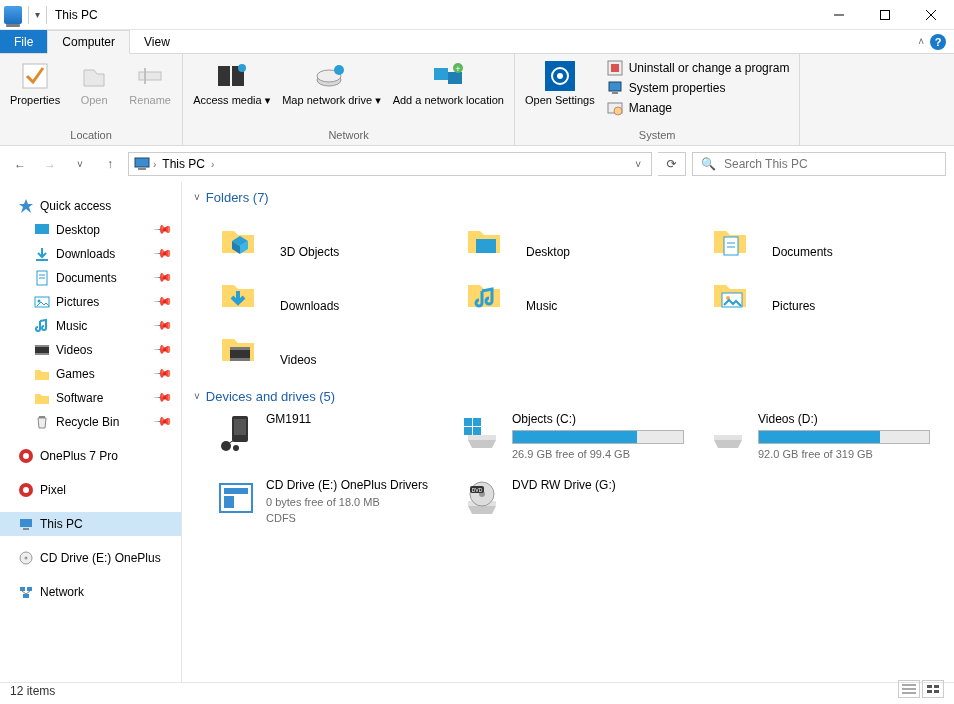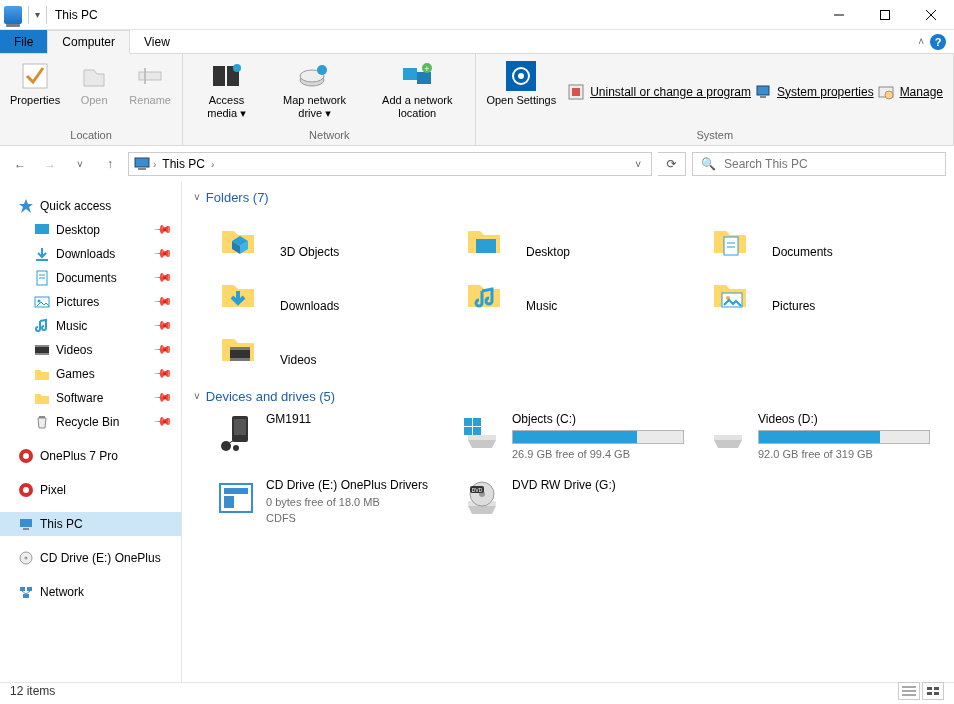--- a/index.html
+++ b/index.html
@@ -11,36 +11,36 @@
 .titlebar .qat .appicon { width: 18px; height: 18px; background: linear-gradient(#4aa0e8,#1b6fc2); border-radius: 2px; position: relative; }
 .titlebar .qat .appicon::after{content:"";position:absolute;bottom:-3px;left:2px;width:14px;height:3px;background:#7d7d7d;border-radius:1px;}
 .titlebar .qat .sep { width:1px;height:18px;background:#ccc;margin:0 2px;}
 .titlebar .title { margin-left: 6px; font-size: 12px; }
 .titlebar .wincontrols { margin-left: auto; display: flex; }
 .titlebar .wincontrols div { width: 46px; height: 30px; display: flex; align-items: center; justify-content: center; }
 
 
 .tabrow { height: 24px; display: flex; align-items: stretch; border-bottom: 1px solid #dadada; }
 .tabrow .tab { padding: 0 14px; display:flex; align-items:center; font-size:12px; }
-.tabrow .tab.file { background:#1979ca; color:#000000; }
+.tabrow .tab.file { background:#1979ca; color:#ffffff; }
 .tabrow .tab.active { background:#f5f5f5; border:1px solid #dadada; border-bottom:1px solid #f5f5f5; margin-bottom:-1px;}
 .tabrow .spacer { flex:1; }
 .tabrow .helpicons { display:flex; align-items:center; padding-right:8px; gap:6px;}
 .tabrow .helpicons .chev { color:#666; font-size:10px;}
 .tabrow .helpicons .q { width:16px;height:16px;border-radius:50%;background:#1979ca;color:#fff;display:flex;align-items:center;justify-content:center;font-size:11px;font-weight:bold;}
 
 
 .ribbon { height: 92px; background:#f5f5f5; border-bottom:1px solid #dadada; display:flex; }
 .ribbon-group { border-right:1px solid #dadada; display:flex; flex-direction:column; padding:2px 4px 0 4px; }
 .ribbon-group .buttons { display:flex; flex:1; }
 .ribbon-group .label { text-align:center; font-size:11px; color:#666; padding:2px 0 4px 0;}
 .rb-btn { display:flex; flex-direction:column; align-items:center; justify-content:flex-start; padding:4px 6px; font-size:11px; text-align:center; line-height:1.2; min-width:56px;}
 .rb-btn .ic { width:32px; height:32px; margin-bottom:2px; display:flex;align-items:center;justify-content:center;}
 .rb-btn.disabled { color:#9a9a9a; }
-.rb-syslist { display:flex; padding:4px 6px; gap:4px; font-size:12px;text-decoration:underline;}
+.rb-syslist { display:flex; flex-direction:column; padding:4px 6px; gap:4px; font-size:12px;}
 .rb-syslist .row { display:flex; align-items:center; gap:6px;}
 .rb-syslist .row .ic { width:16px;height:16px; }
 
 
 .addressrow { height:36px; display:flex; align-items:center; padding:0 8px; gap:6px; }
 .navbtn { width:24px;height:24px; display:flex;align-items:center;justify-content:center; color:#555; border-radius:2px;}
 .navbtn.disabled { color:#bbb; }
 .addressbar { flex:1; height:24px; border:1px solid #ccc; display:flex; align-items:center; padding:0 4px; }
 .addressbar .crumb { padding:0 4px; }
 .addressbar .crumb-sep { color:#777; font-size:10px; padding:0 2px;}
@@ -69,21 +69,21 @@
 .drives-grid { display:grid; grid-template-columns: repeat(3, 1fr); gap:18px 12px; margin-left:22px; }
 .drive-tile { display:flex; gap:10px; }
 .drive-tile .ic { width:40px;height:40px; display:flex;align-items:flex-end;justify-content:center;}
 .drive-tile .info { flex:1; padding-right:12px;}
 .drive-tile .name { font-size:12px; margin-bottom:4px;}
 .drive-tile .sub { font-size:11px; color:#6d6d6d; margin-top:4px;}
 .bar { height:14px; border:1px solid #b5b5b5; background:#eaeaea; position:relative;}
 .bar .fill { position:absolute; left:0; top:0; bottom:0; background:#26a0da; }
 
 
-.statusbar { height:16px; border-top:1px solid #e5e5e5; display:flex; align-items:center; padding:0 10px; font-size:12px; color:#333;}
+.statusbar { height:16px; border-top:1px solid #e5e5e5; display:flex; align-items:flex-end; padding:0 10px; font-size:12px; color:#333;}
 .statusbar .viewbtns { margin-left:auto; display:flex; gap:2px;}
 .statusbar .viewbtns div { width:22px;height:18px;border:1px solid #ccc;display:flex;align-items:center;justify-content:center;}
 
 
 svg { display:block; }
 </style>
 </head>
 <body>
 
 <div class="titlebar">

